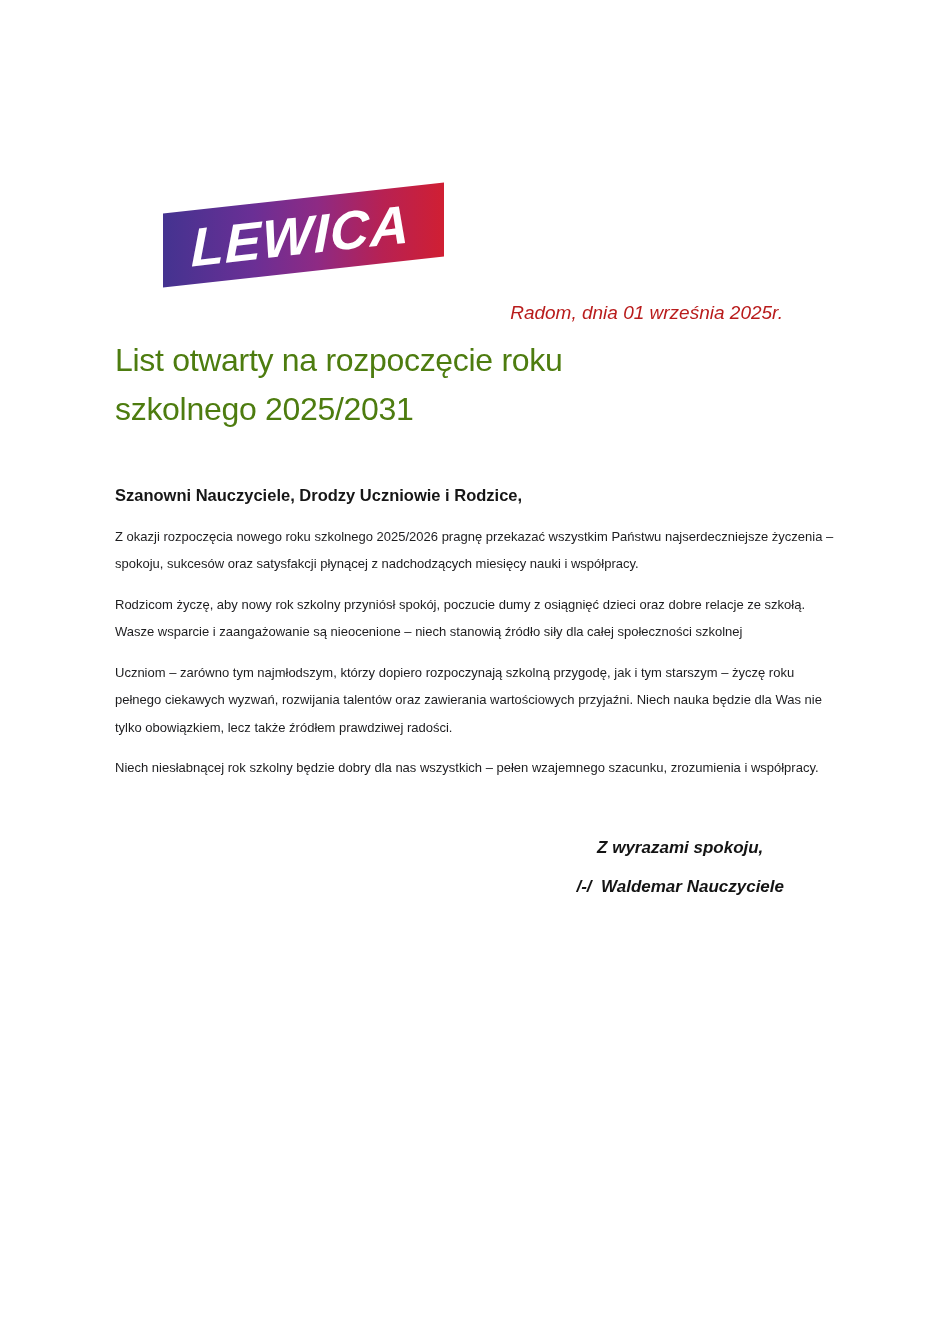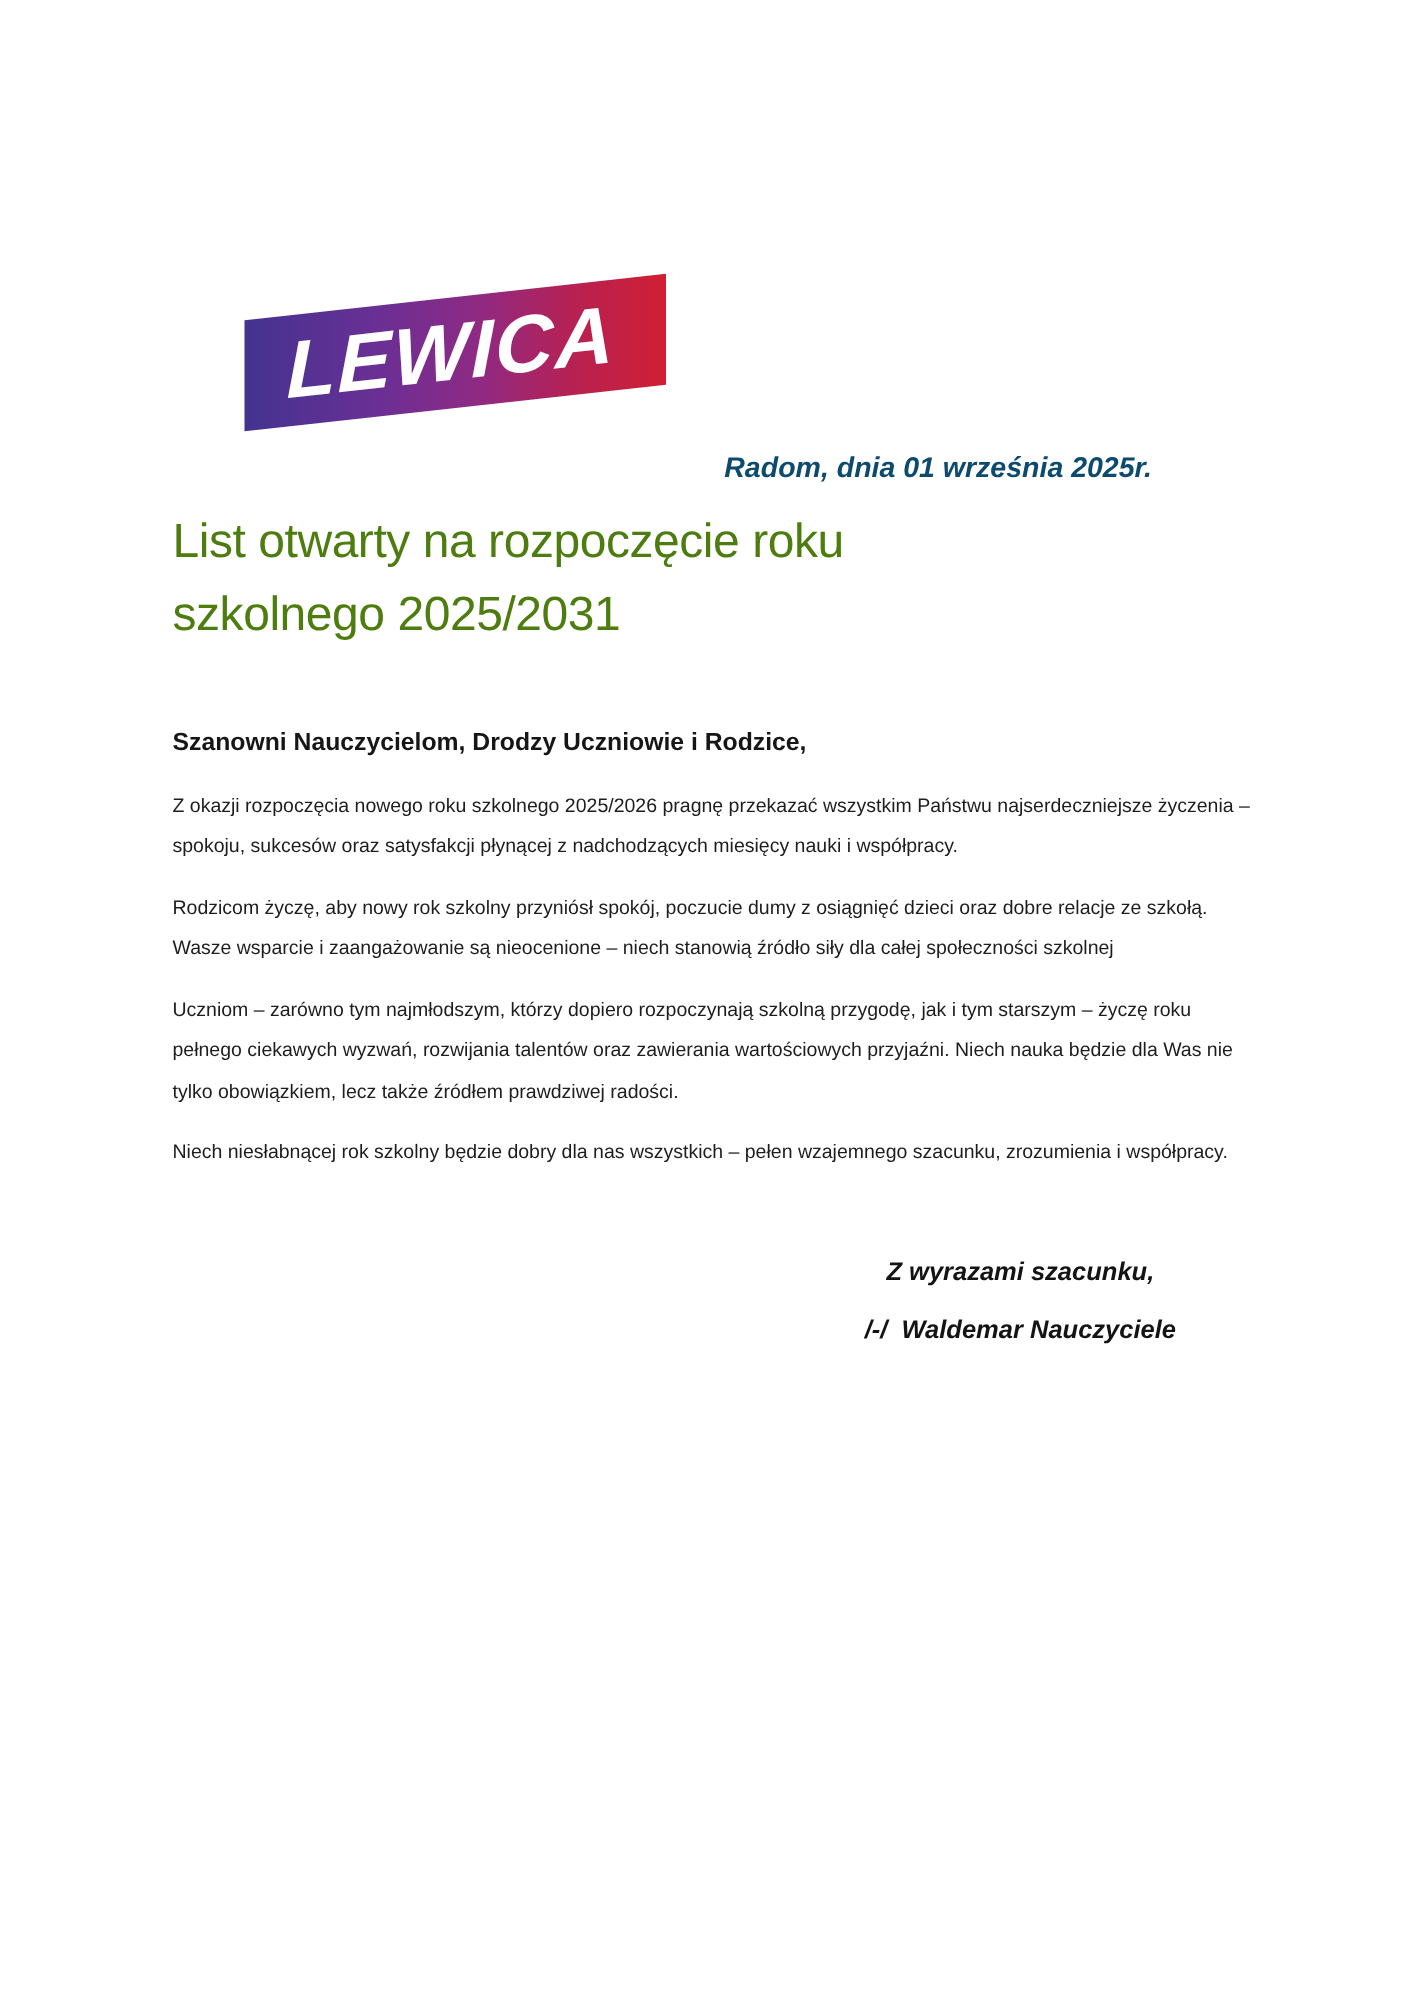--- a/index.html
+++ b/index.html
@@ -48,26 +48,25 @@
   .content {
     position: absolute;
     left: 115px;
     top: 300px;
     width: 727px;
   }
   .dateline {
     font-style: italic;
     font-size: 19px;
     line-height: 26px;
-    color: #0c4a6e;
+    color: #b91c1c;
     width: fit-content;
     margin-left: auto;
-    margin-right: 74px;
+    margin-right: 59px;
     white-space: pre-wrap;
-    font-weight: bold;
   }
   .title {
     margin-top: 10px;
     font-size: 32px;
     line-height: 49px;
     color: #4d7c0f;
     letter-spacing: -0.3px;
   }
   .salutation {
     margin-top: 48px;
@@ -113,30 +112,30 @@
 
   <div class="content">
 
     <div class="dateline">Radom, dnia 01 września 2025r.</div>
 
     <div class="title">
       <div>List otwarty na rozpoczęcie roku</div>
       <div>szkolnego 2025/2031</div>
     </div>
 
-    <div class="salutation">Szanowni Nauczycielom, Drodzy Uczniowie i Rodzice,</div>
+    <div class="salutation">Szanowni Nauczyciele, Drodzy Uczniowie i Rodzice,</div>
 
     <p class="body-par">Z okazji rozpoczęcia nowego roku szkolnego 2025/2026 pragnę przekazać wszystkim Państwu najserdeczniejsze życzenia – spokoju, sukcesów oraz satysfakcji płynącej z nadchodzących miesięcy nauki i współpracy.</p>
 
 
     <p class="body-par">Rodzicom życzę, aby nowy rok szkolny przyniósł spokój, poczucie dumy z osiągnięć dzieci oraz dobre relacje ze szkołą. Wasze wsparcie i zaangażowanie są nieocenione – niech stanowią źródło siły dla całej społeczności szkolnej</p>
 
     <p class="body-par">Uczniom – zarówno tym najmłodszym, którzy dopiero rozpoczynają szkolną przygodę, jak i tym starszym – życzę roku pełnego ciekawych wyzwań, rozwijania talentów oraz zawierania wartościowych przyjaźni. Niech nauka będzie dla Was nie tylko obowiązkiem, lecz także źródłem prawdziwej radości.</p>
 
     <p class="body-par">Niech niesłabnącej rok szkolny będzie dobry dla nas wszystkich – pełen wzajemnego szacunku, zrozumienia i współpracy.</p>
 
     <div class="signature">
-      <div class="sig-line">Z wyrazami szacunku,</div>
+      <div class="sig-line">Z wyrazami spokoju,</div>
       <div class="sig-line">/-/  Waldemar Nauczyciele</div>
     </div>
 
   </div>
 </div>
 
 </body></html>

